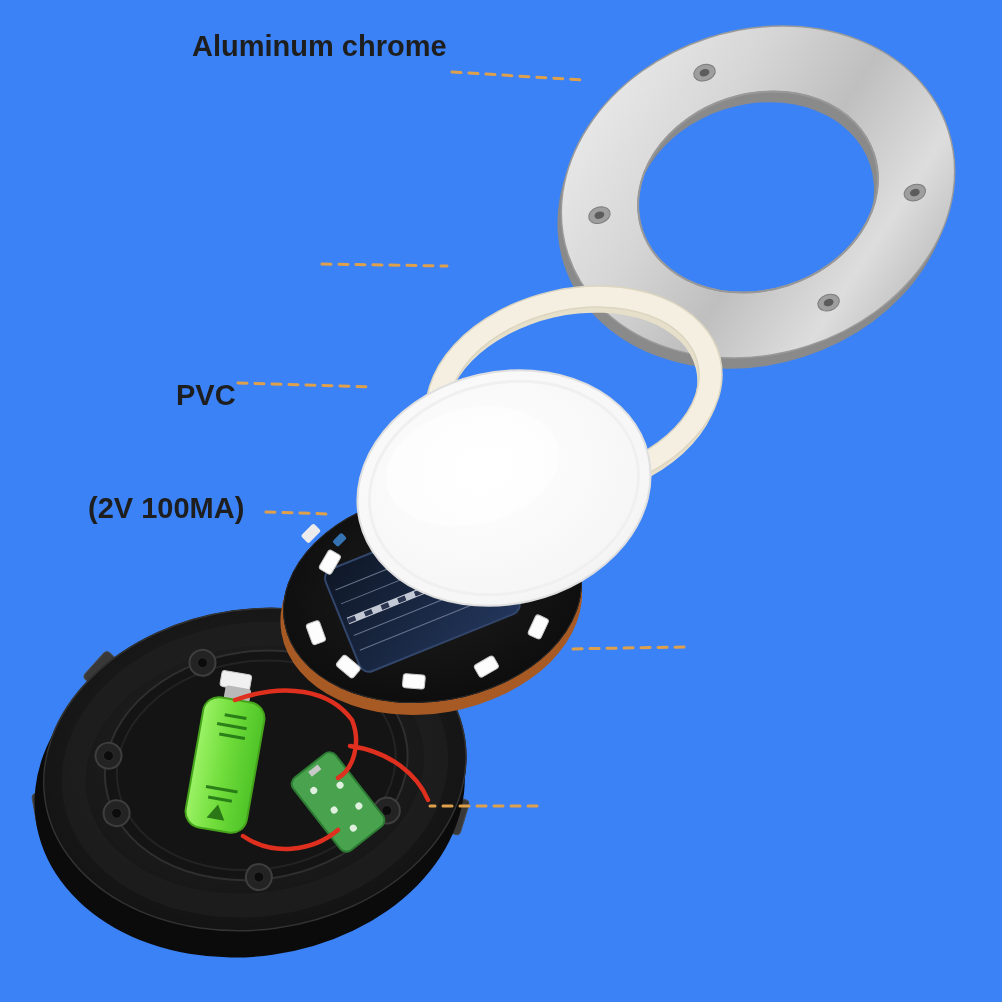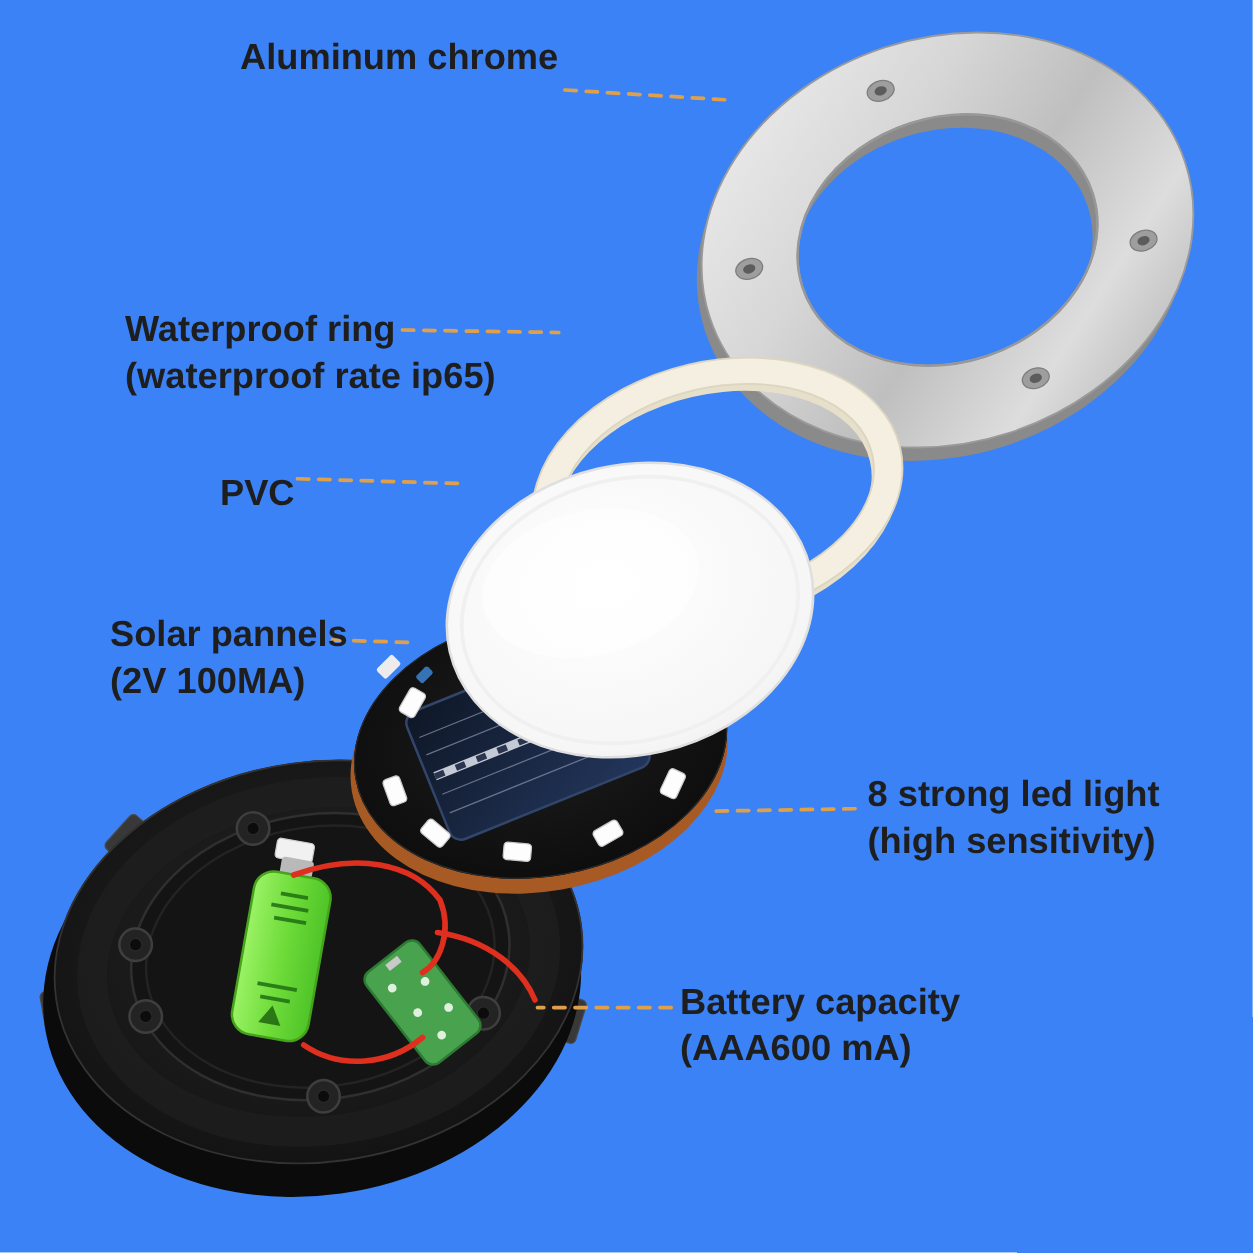--- a/index.html
+++ b/index.html
@@ -182,37 +182,24 @@
     <path class="leader" d="M266 512 L329 514" stroke="#DFA04C"></path>
     <path class="leader" d="M684 647 L566 649" stroke="#DFA04C"></path>
     <path class="leader" d="M537 806 L430 806" stroke="#DFA04C"></path>
   </g>
 </svg>
 
 <div class="label" style="left: 192px; top: 28px; color: rgb(30, 30, 30);">
   <span>Aluminum chrome</span>
 </div>
 
-<div class="label" style="left: 100px; top: 246px; color: rgb(30, 30, 30);">
-  <span>Waterproof ring</span>
-  <span>(waterproof rate ip65)</span>
-</div>
 
 <div class="label" style="left: 176px; top: 377px; color: rgb(30, 30, 30);">
   <span>PVC</span>
 </div>
 
 <div class="label" style="left: 88px; top: 490px; color: rgb(30, 30, 30);">
-  <span>Solar pannels</span>
   <span>(2V 100MA)</span>
 </div>
 
-<div class="label" style="left: 694px; top: 618px; color: rgb(30, 30, 30);">
-  <span>8 strong led light</span>
-  <span>(high sensitivity)</span>
-</div>
-
-<div class="label" style="left: 544px; top: 784px; color: rgb(30, 30, 30);">
-  <span>Battery capacity</span>
-  <span>(AAA600 mA)</span>
-</div>
+
 
 </div>
 
 </body></html>

